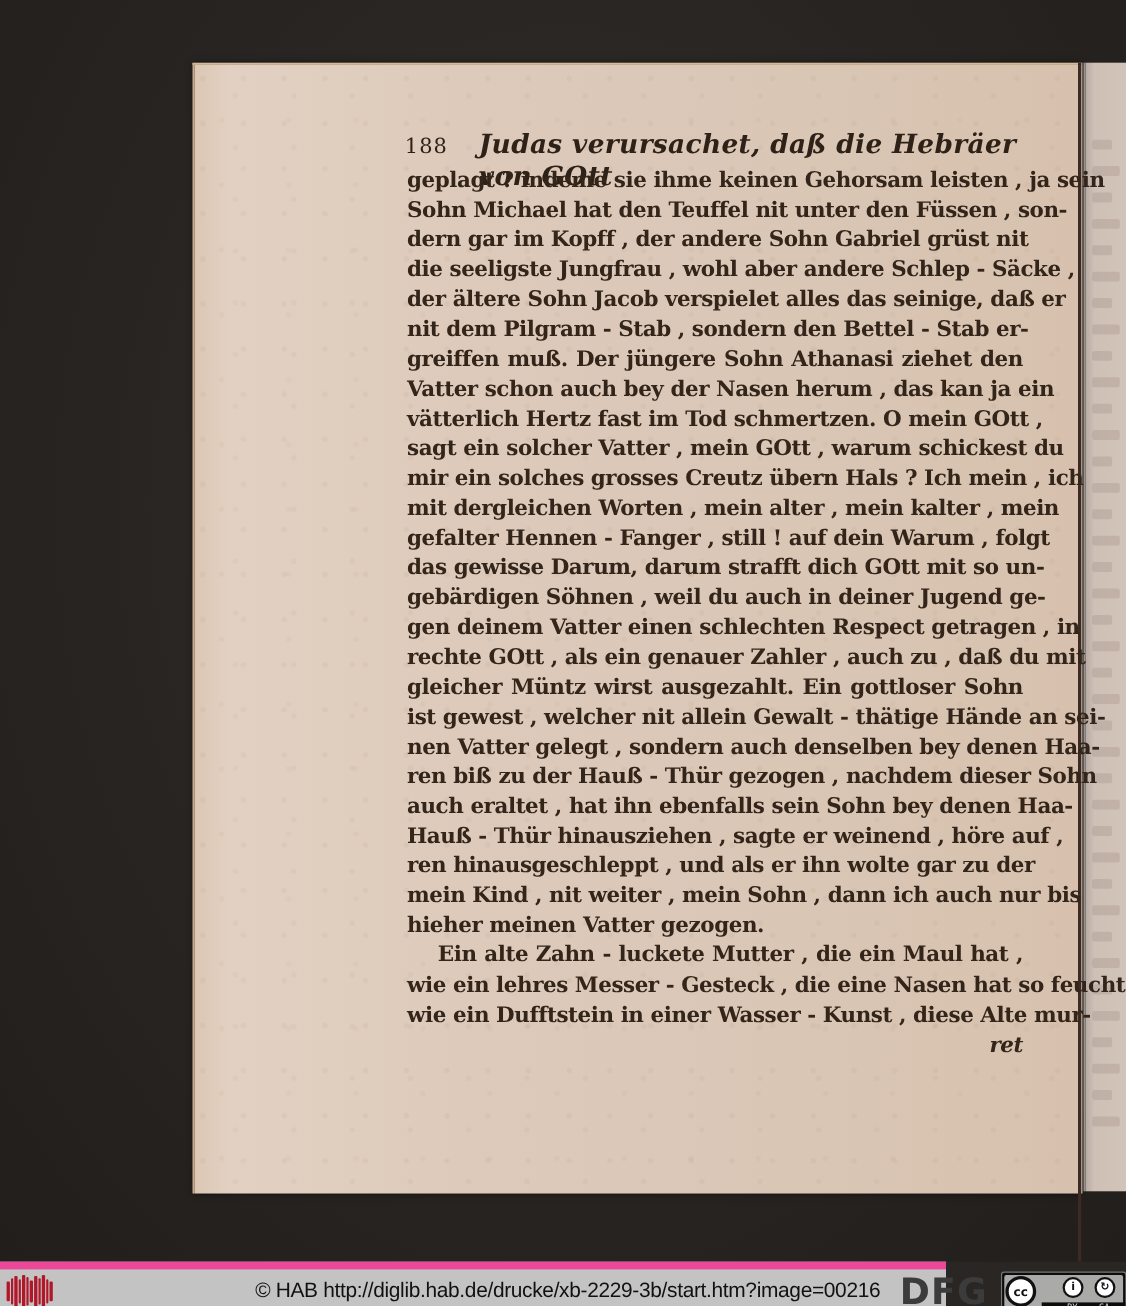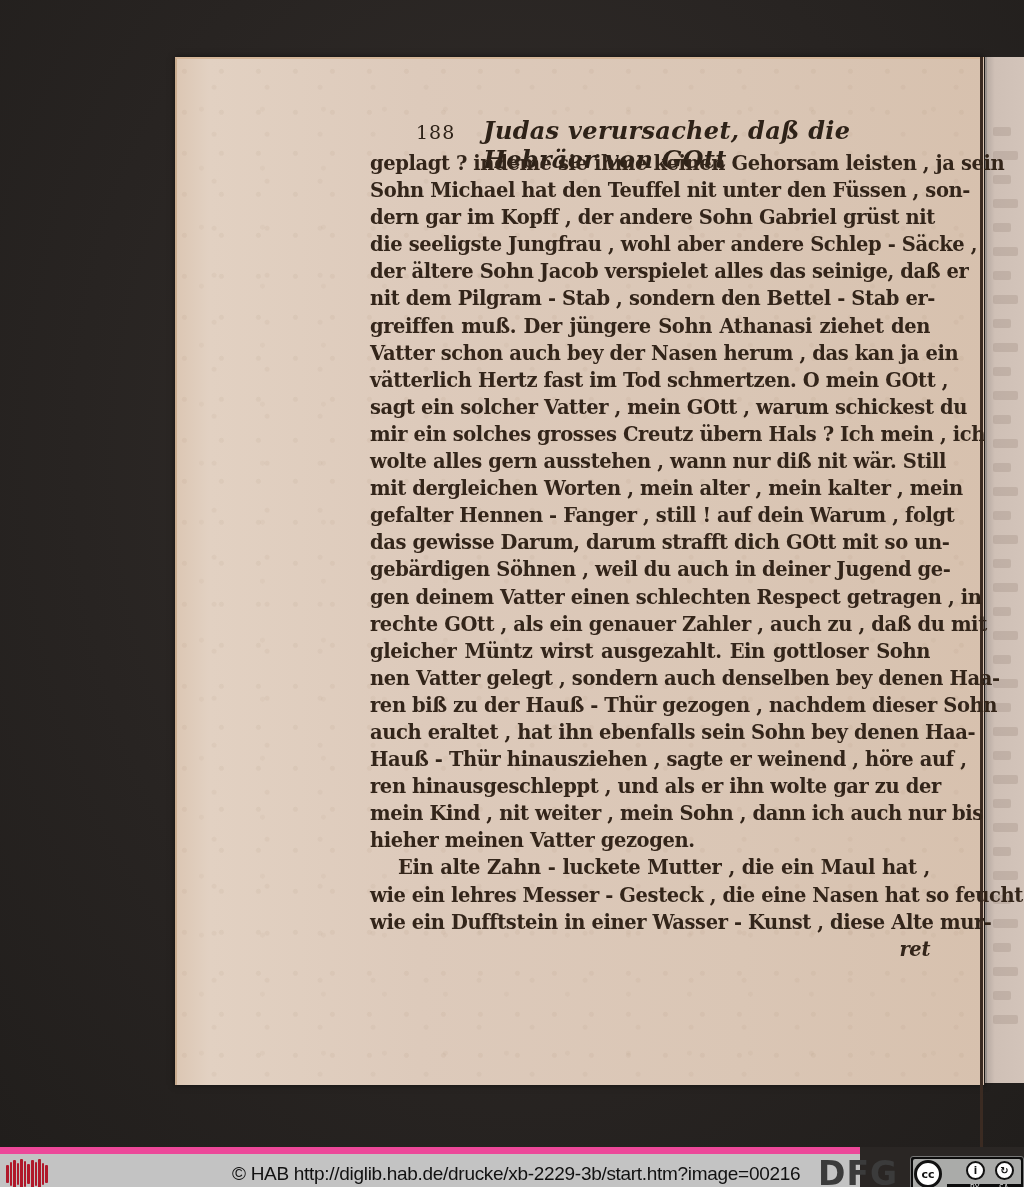--- a/index.html
+++ b/index.html
@@ -65,21 +65,20 @@
       height: 30px;
       display: flex;
       align-items: baseline;
       font-family: "DejaVu Serif", serif;
       color: #2e2218;
     }
     #page-number {
       font-size: 19px;
       letter-spacing: 1px;
       margin-right: 28px;
-      margin-left: 48px;
     }
     #head-title {
       font-size: 24px;
       font-style: italic;
       font-weight: bold;
       letter-spacing: 0.3px;
     }
     #body-text {
       position: absolute;
       left: 370px; top: 150px;
@@ -258,28 +257,28 @@
     <span class="line">Sohn Michael hat den Teuffel nit unter den Füssen , son-</span>
     <span class="line">dern gar im Kopff , der andere Sohn Gabriel grüst nit</span>
     <span class="line">die seeligste Jungfrau , wohl aber andere Schlep - Säcke ,</span>
     <span class="line">der ältere Sohn Jacob verspielet alles das seinige, daß er</span>
     <span class="line">nit dem Pilgram - Stab , sondern den Bettel - Stab er-</span>
     <span class="line">greiffen muß.  Der jüngere Sohn Athanasi ziehet den</span>
     <span class="line">Vatter schon auch bey der Nasen herum , das kan ja ein</span>
     <span class="line">vätterlich Hertz fast im Tod schmertzen.  O mein GOtt ,</span>
     <span class="line">sagt ein solcher Vatter , mein GOtt , warum schickest du</span>
     <span class="line">mir ein solches grosses Creutz übern Hals ? Ich mein , ich</span>
-    <span class="line">wolte alles gern ausstehen , wann nur diß nit wär.  Still</span>
     <span class="line">mit dergleichen Worten , mein alter , mein kalter , mein</span>
     <span class="line">gefalter Hennen - Fanger , still ! auf dein Warum , folgt</span>
     <span class="line">das gewisse Darum, darum strafft dich GOtt mit so un-</span>
     <span class="line">gebärdigen Söhnen , weil du auch in deiner Jugend ge-</span>
     <span class="line">gen deinem Vatter einen schlechten Respect getragen , in</span>
     <span class="line">rechte GOtt , als ein genauer Zahler , auch zu , daß du mit</span>
     <span class="line">gleicher Müntz wirst ausgezahlt.  Ein gottloser Sohn</span>
+    <span class="line">ist gewest , welcher nit allein Gewalt - thätige Hände an sei-</span>
     <span class="line">nen Vatter gelegt , sondern auch denselben bey denen Haa-</span>
     <span class="line">ren biß zu der Hauß - Thür gezogen , nachdem dieser Sohn</span>
     <span class="line">auch eraltet , hat ihn ebenfalls sein Sohn bey denen Haa-</span>
     <span class="line">Hauß - Thür hinausziehen , sagte er weinend , höre auf ,</span>
     <span class="line">ren hinausgeschleppt , und als er ihn wolte gar zu der</span>
     <span class="line">mein Kind , nit weiter , mein Sohn , dann ich auch nur bis</span>
     <span class="line last">hieher meinen Vatter gezogen.</span>
     <span class="line indent">Ein alte Zahn - luckete Mutter , die ein Maul hat ,</span>
     <span class="line">wie ein lehres Messer - Gesteck , die eine Nasen hat so feucht ,</span>
     <span class="line">wie ein Dufftstein in einer Wasser - Kunst , diese Alte mur-</span>

